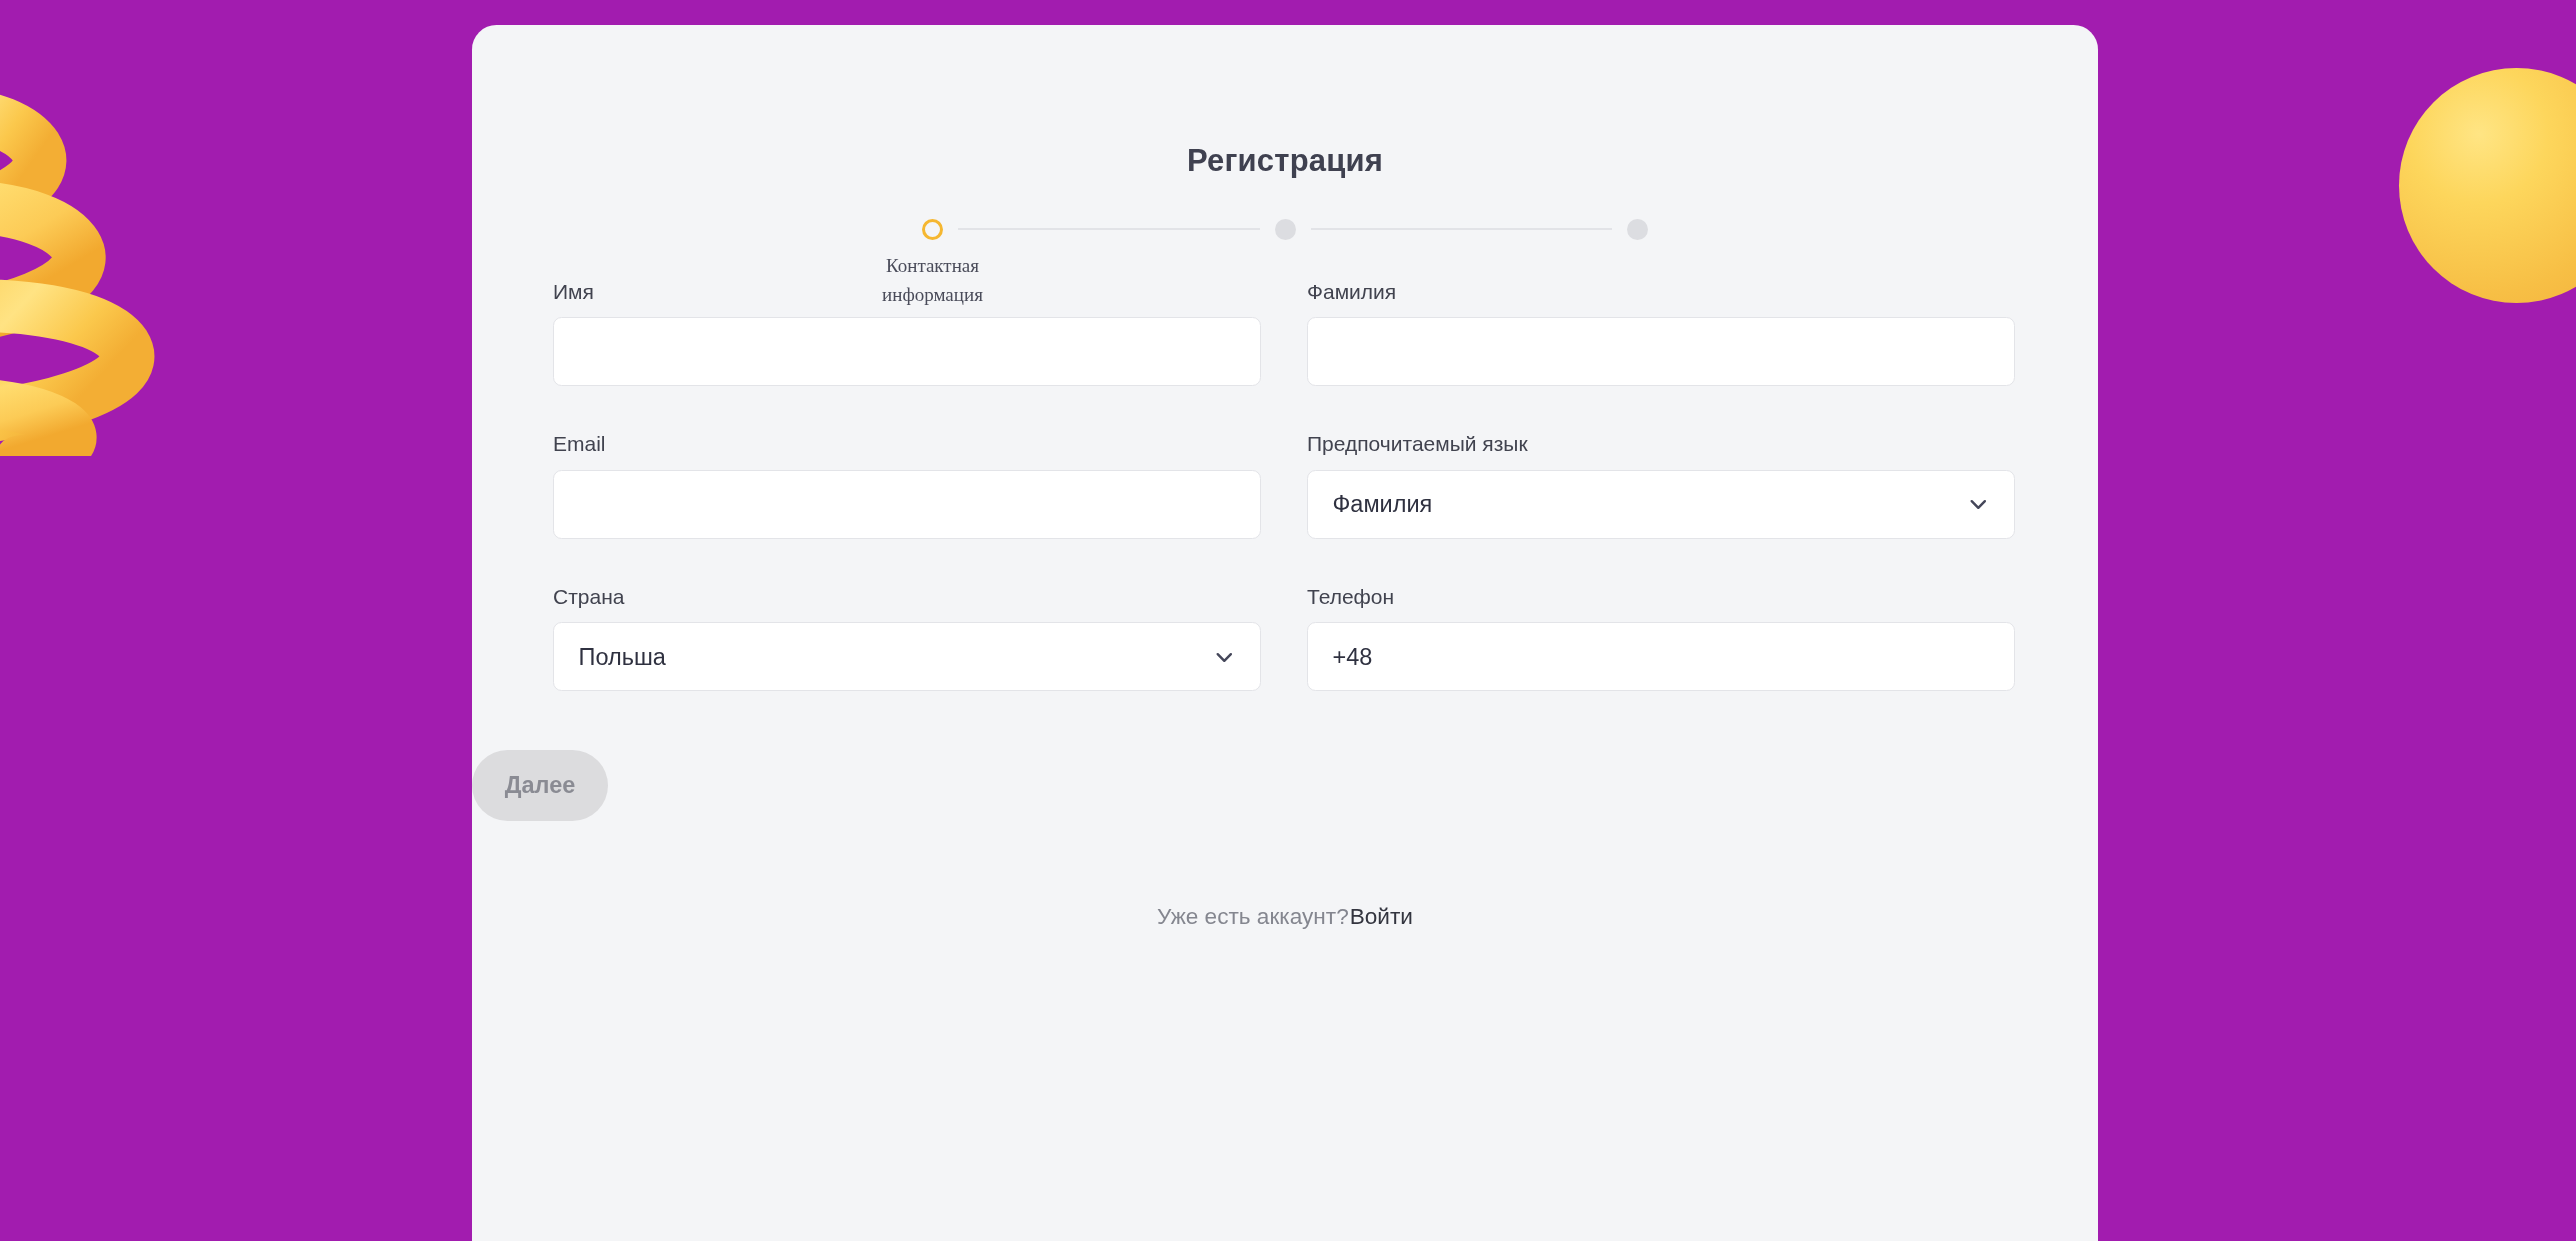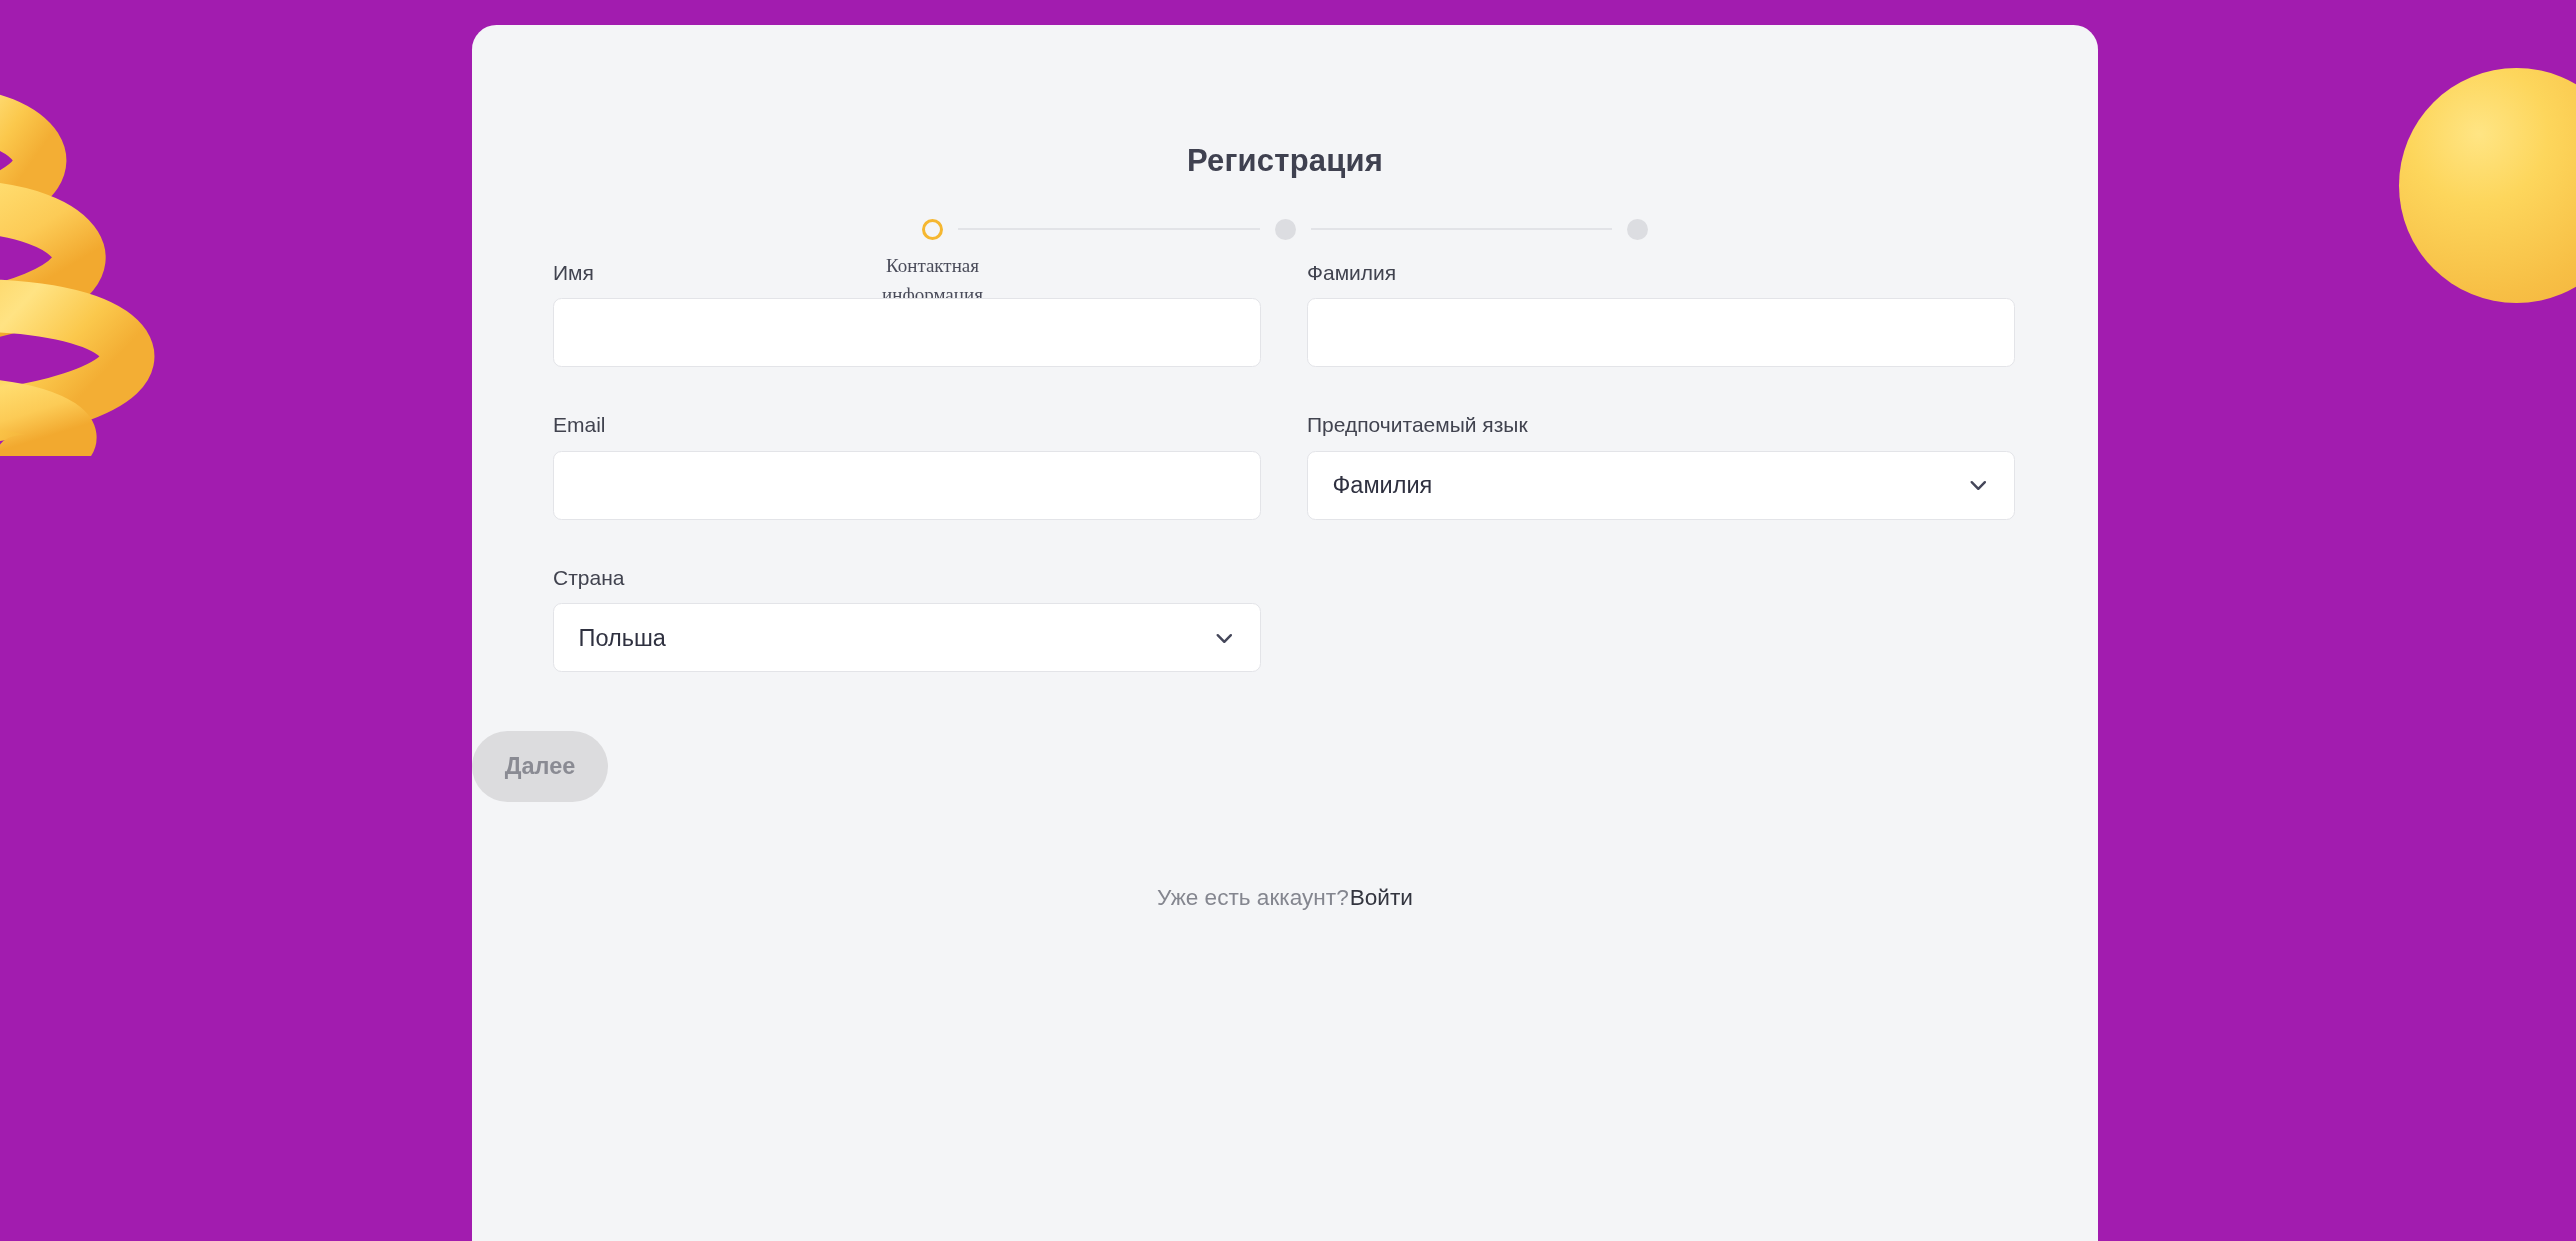--- a/index.html
+++ b/index.html
@@ -136,21 +136,21 @@
     line-height: 29px;
     color: #4a4c5a;
   }
 
   .step-label.s1 { left: -79px; }
   .step-label.s2 { left: 274px; }
   .step-label.s3 { left: 627px; }
 
   
   .form-grid {
-    margin: 21px auto 0;
+    margin: 40px auto 0;
     width: 1464px;
     display: grid;
     grid-template-columns: 708px 708px;
     column-gap: 49px;
     row-gap: 40px;
     gap: 46px;
   }
 
   .field { display: flex; flex-direction: column; }
 
@@ -320,20 +320,26 @@
       <div class="field">
         <label class="field-label">Страна</label>
         <div class="field-control">
           <span class="field-value">Польша</span>
           <svg class="chevron" viewBox="0 0 24 24">
             <path d="M5 9 L12 16 L19 9" fill="none" stroke="#45475a" stroke-width="2.6" stroke-linecap="round" stroke-linejoin="round"></path>
           </svg>
         </div>
       </div>
 
+      <div class="field">
+        <label class="field-label">Телефон</label>
+        <div class="field-control">
+          <span class="field-value">+48</span>
+        </div>
+      </div>
 
     </div>
 
     <div class="submit-row">
       <button class="submit-button">Далее</button>
     </div>
 
     <div class="login-row">
       <span class="login-prompt">Уже есть аккаунт?</span>
       <a class="login-link">Войти</a>

